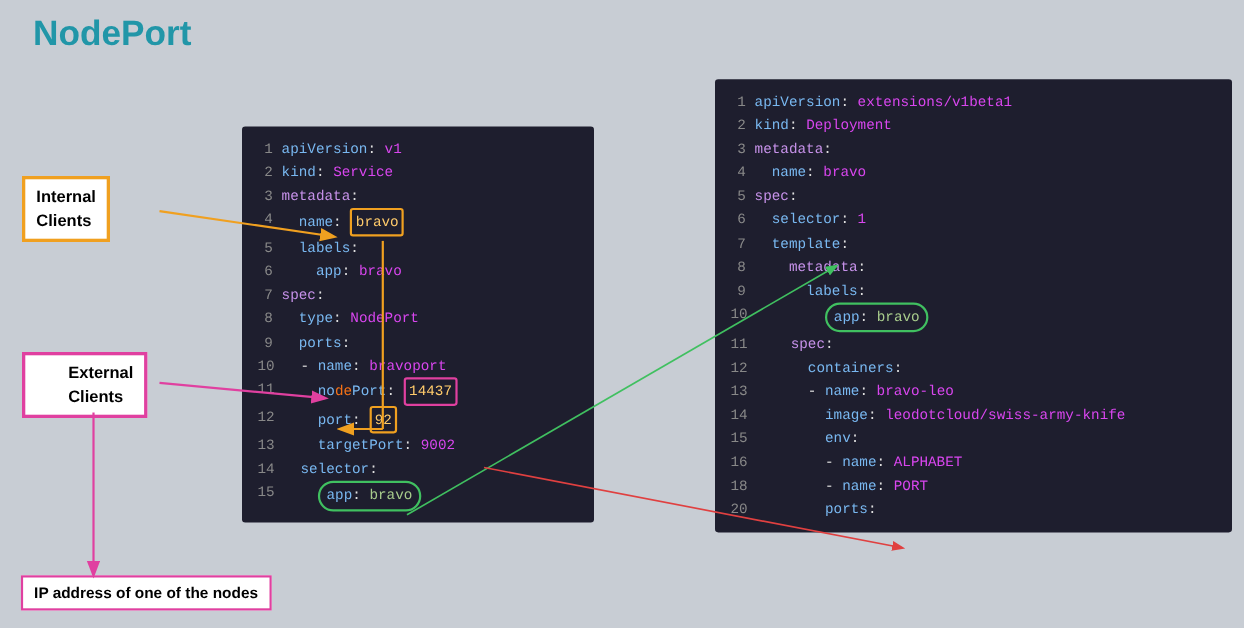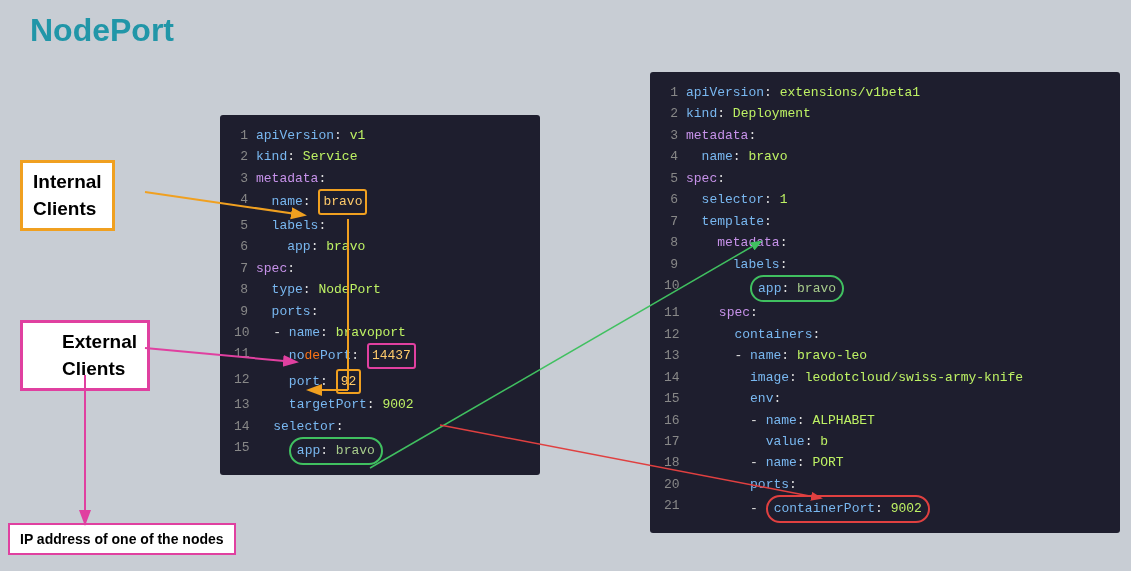--- a/index.html
+++ b/index.html
@@ -63,21 +63,21 @@
       text-align: right;
       user-select: none;
     }
 
     .code-content {
       flex: 1;
     }
 
     
     .c-key { color: #79b8f1; text-align: right; }
-    .c-str { color: #bef264; }
+    .c-str { color: #d946ef; }
     .c-purple { color: #c792ea; text-align: right; }
     .c-green { color: #a8cc8c; }
     .c-orange { color: #ffcb6b; }
     .c-colon { color: #e0e0e0; }
 
     
     .highlight-orange {
       border: 2px solid #f0a020;
       padding: 0 3px;
       border-radius: 3px;
@@ -105,21 +105,21 @@
       display: inline-block;
     }
 
     
     .label-box {
       position: absolute;
       background: white;
       padding: 6px 10px;
       font-family: Arial, sans-serif;
       font-weight: bold;
-      font-size: 19px;
+      font-size: 15px;
     }
 
     .label-internal {
       top: 160px;
       left: 20px;
       border: 3px solid #f0a020;
       color: #000;
       line-height: 1.4;
     }
 
@@ -127,21 +127,21 @@
       top: 320px;
       left: 20px;
       border: 3px solid #e040a0;
       color: #000;
       line-height: 1.4;
       padding-left: 39px;
     }
 
     .label-ip {
       top: 523px;
-      left: 8px;
+      left: 19px;
       border: 2px solid #e040a0;
       color: #000;
       font-size: 14px;
     }
 
     
     .arrows-svg {
       position: absolute;
       top: 0;
       left: 0;
@@ -294,34 +294,26 @@
   </div>
   <div class="code-line">
     <span class="line-num">15</span>
     <span class="code-content">        <span class="c-key">env</span><span class="c-colon">:</span></span>
   </div>
   <div class="code-line">
     <span class="line-num">16</span>
     <span class="code-content">        - <span class="c-key">name</span><span class="c-colon">:</span> <span class="c-str">ALPHABET</span></span>
   </div>
   <div class="code-line">
-    <span class="line-num">17</span>
-    <span class="code-content">          <span class="c-key">value</span><span class="c-colon">:</span> <span class="c-str">b</span></span>
-  </div>
-  <div class="code-line">
     <span class="line-num">18</span>
     <span class="code-content">        - <span class="c-key">name</span><span class="c-colon">:</span> <span class="c-str">PORT</span></span>
   </div>
   <div class="code-line">
     <span class="line-num">20</span>
     <span class="code-content">        <span class="c-key">ports</span><span class="c-colon">:</span></span>
-  </div>
-  <div class="code-line">
-    <span class="line-num">21</span>
-    <span class="code-content">        - <span class="highlight-red-circle"><span class="c-key">containerPort</span><span class="c-colon">:</span> <span class="c-str">9002</span></span></span>
   </div>
 
 </div>
 
 <svg class="arrows-svg" viewBox="0 0 1131 571">
 
   <line x1="145" y1="192" x2="303" y2="215" stroke="#f0a020" stroke-width="2" marker-end="url(#arrow-orange)"></line>
 
   <line x1="348" y1="219" x2="348" y2="390" stroke="#f0a020" stroke-width="2"></line>
   <line x1="348" y1="390" x2="310" y2="390" stroke="#f0a020" stroke-width="2" marker-end="url(#arrow-orange)"></line>

